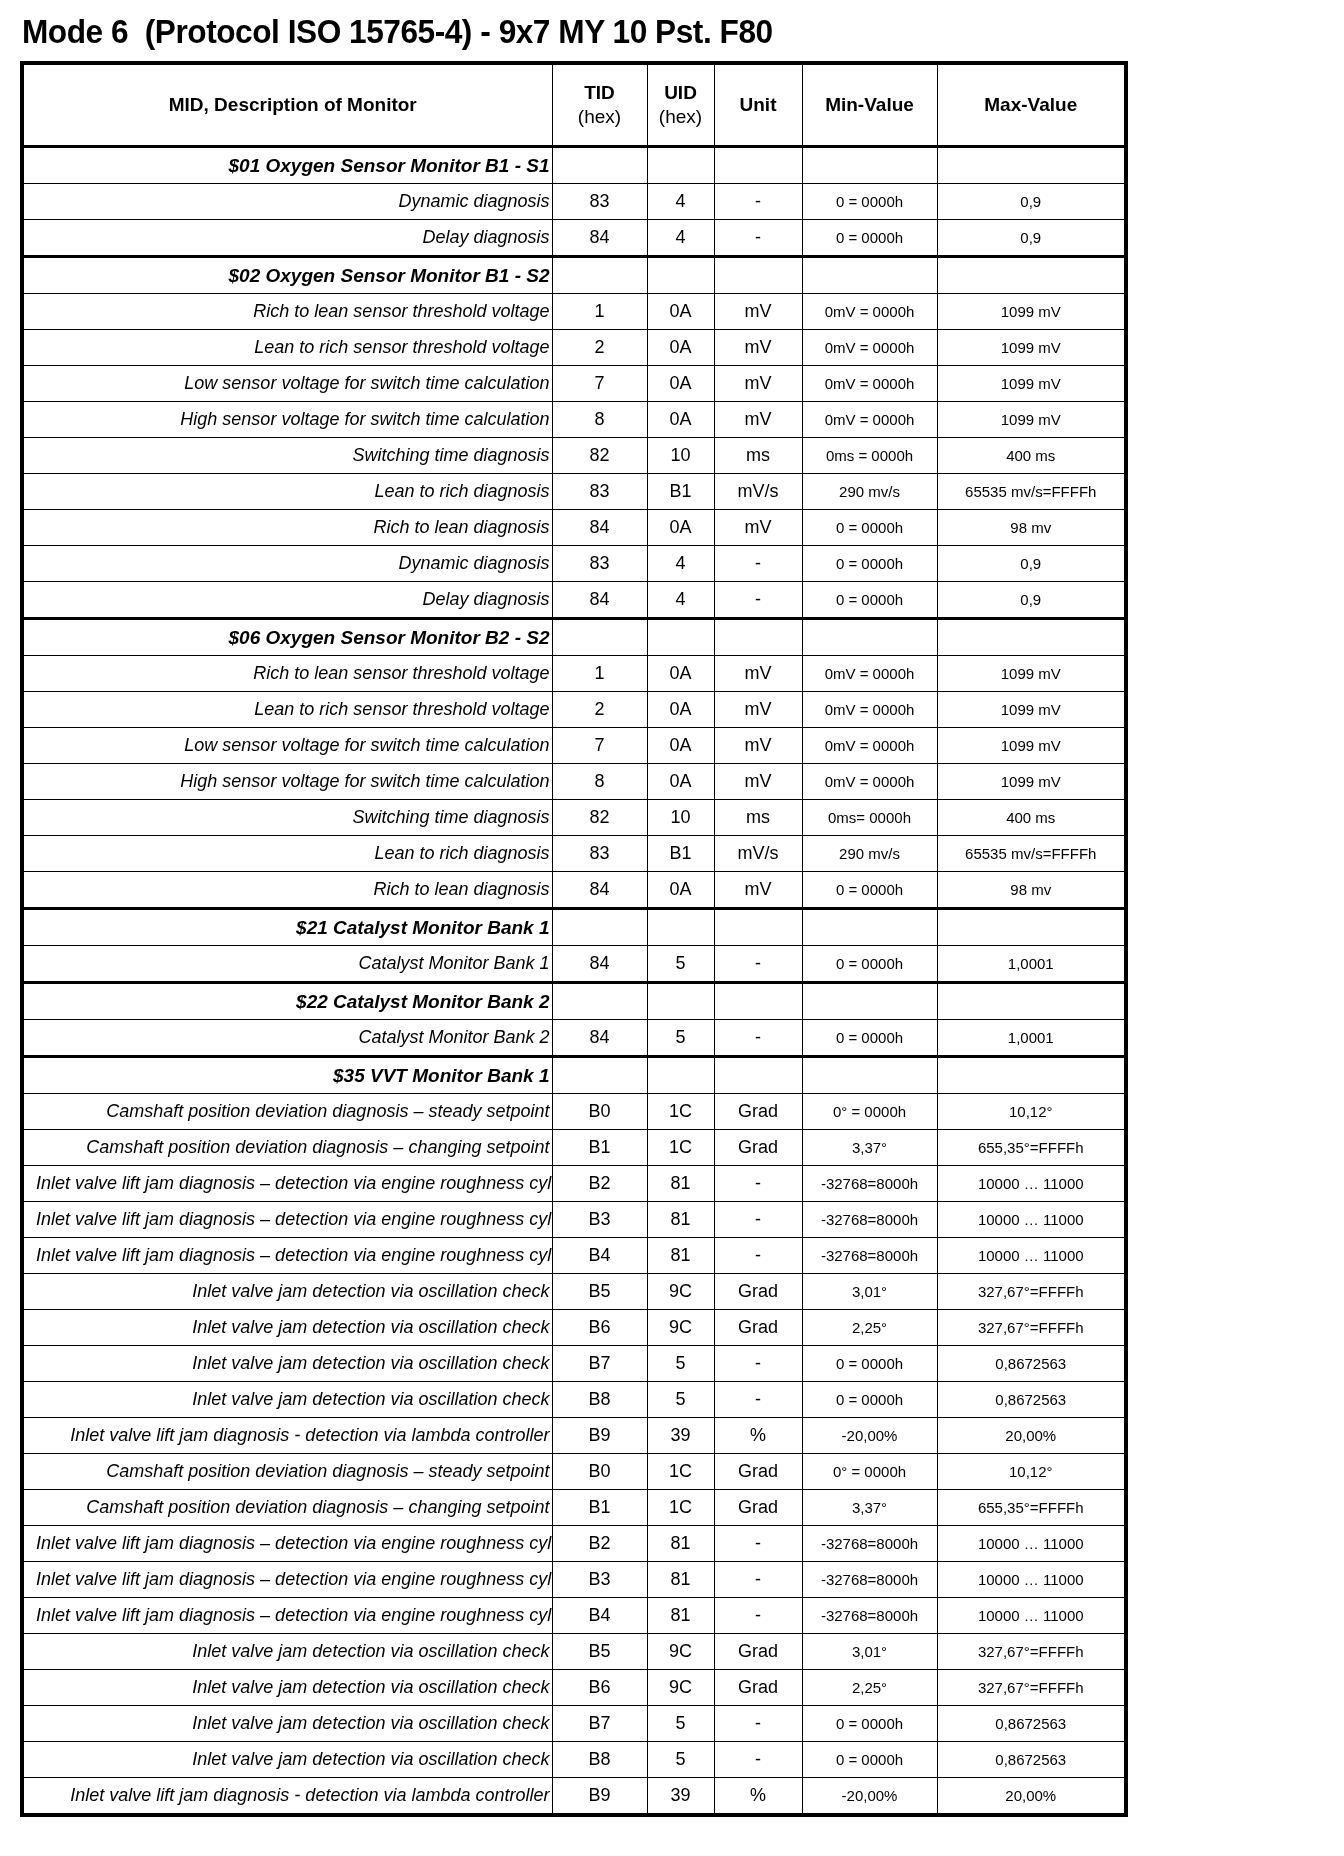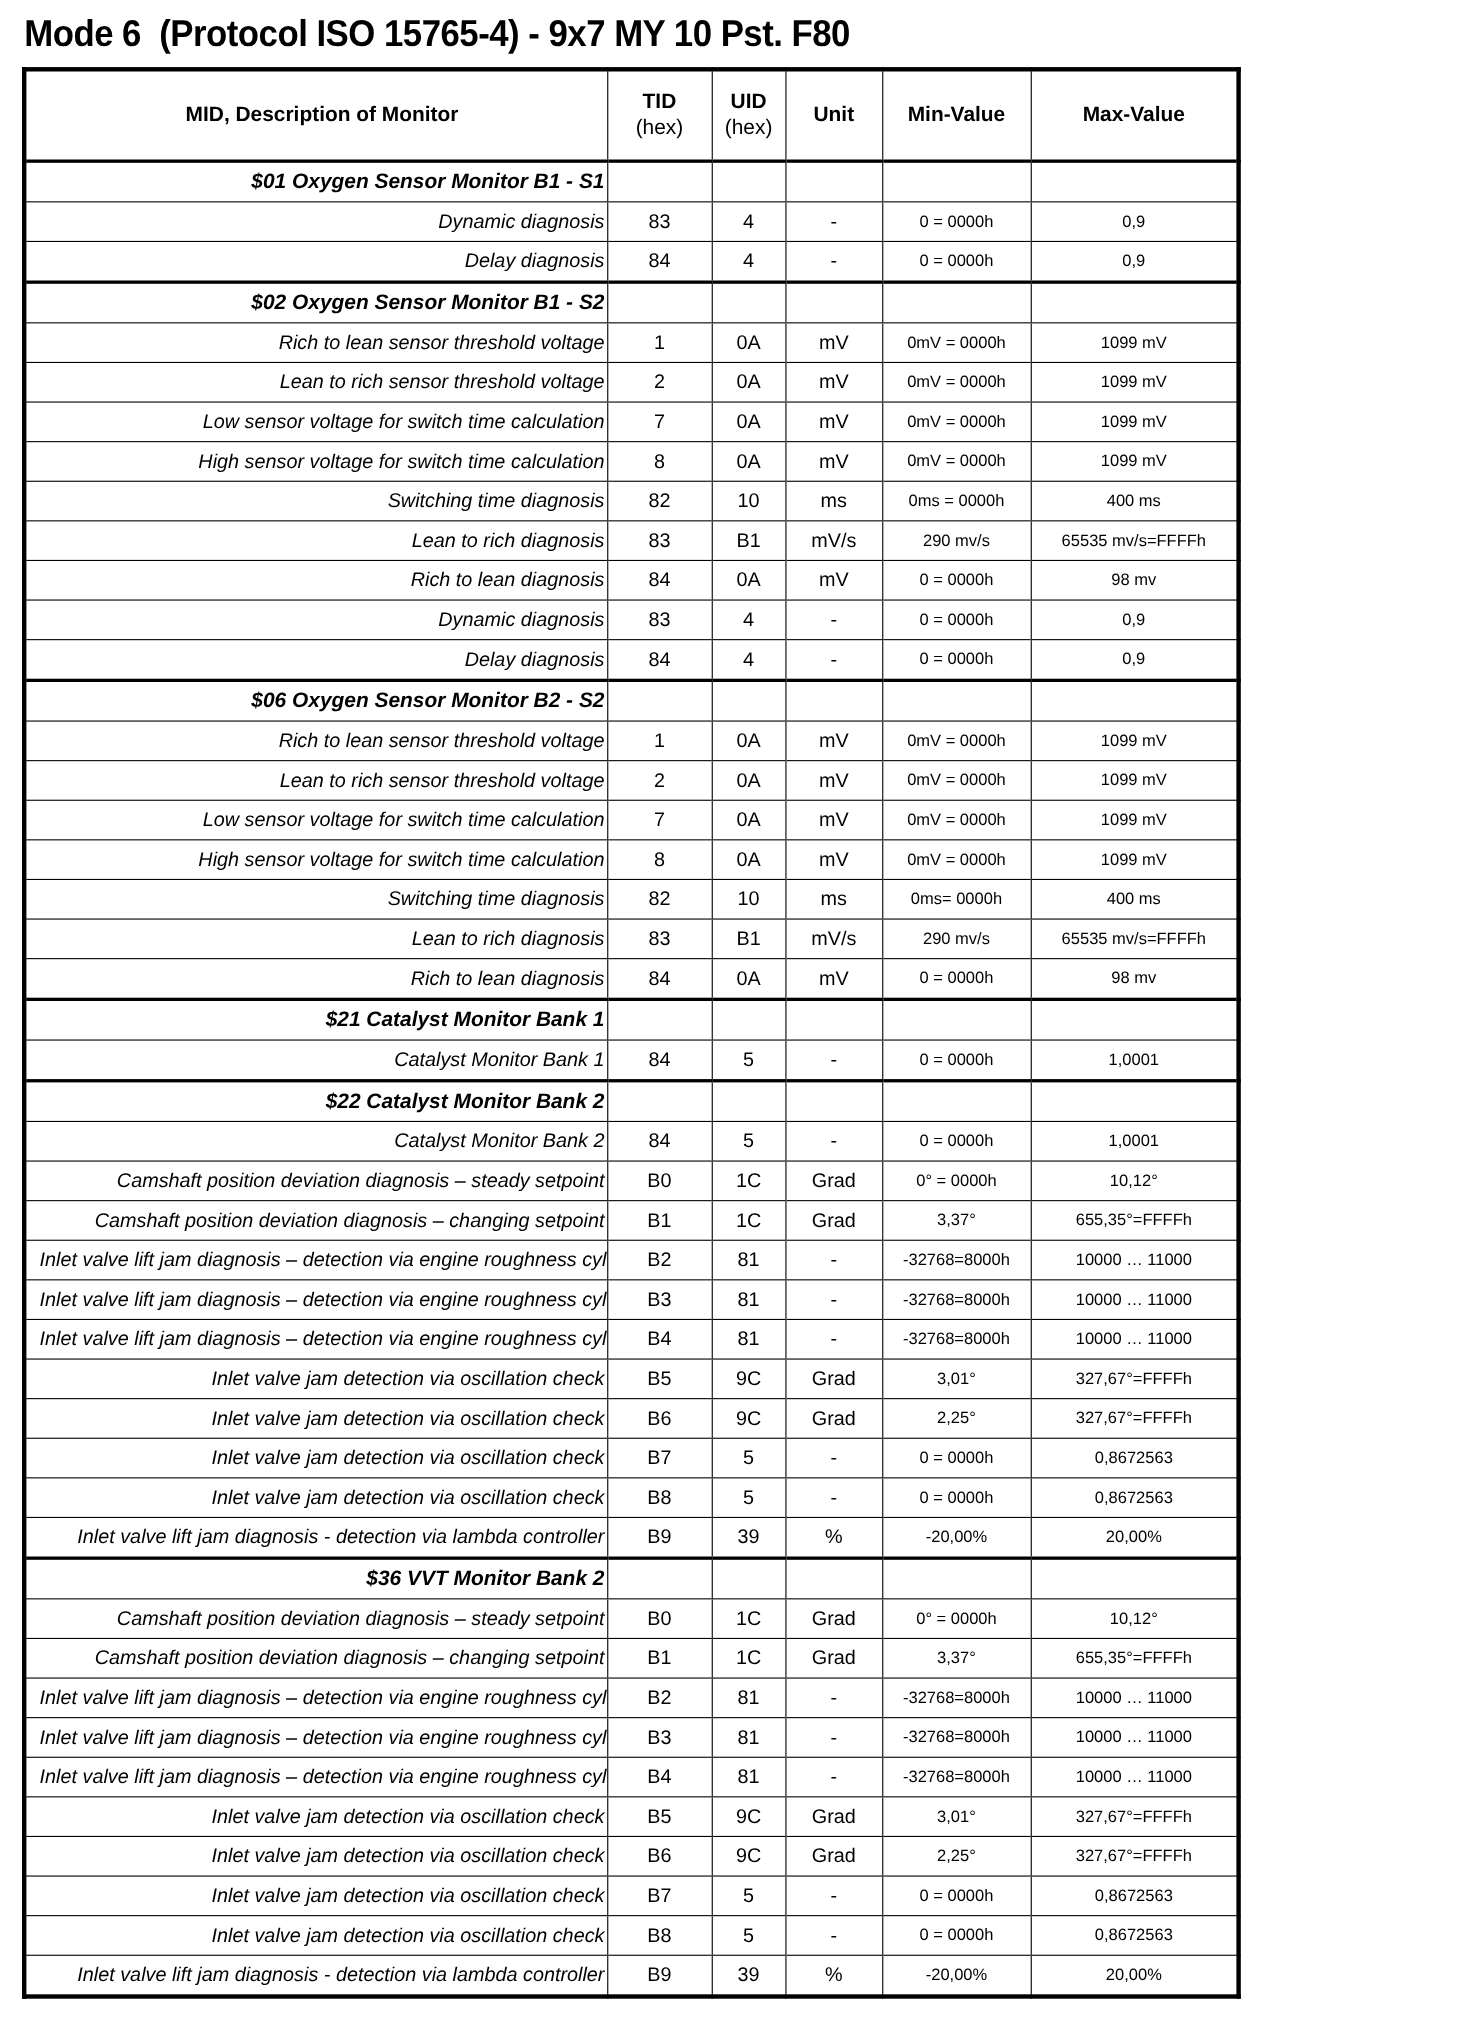--- a/index.html
+++ b/index.html
@@ -295,20 +295,28 @@
           <td class="col-max"></td>
         </tr>
         <tr class="data-row">
           <td class="col-desc">Catalyst Monitor Bank 2</td>
           <td class="col-tid">84</td>
           <td class="col-uid">5</td>
           <td class="col-unit">-</td>
           <td class="col-min">0 = 0000h</td>
           <td class="col-max">1,0001</td>
         </tr>
+        <tr class="section-row">
+          <td class="col-desc section-title">$35 VVT Monitor Bank 1</td>
+          <td class="col-tid"></td>
+          <td class="col-uid"></td>
+          <td class="col-unit"></td>
+          <td class="col-min"></td>
+          <td class="col-max"></td>
+        </tr>
         <tr class="data-row">
           <td class="col-desc">Camshaft position deviation diagnosis – steady setpoint</td>
           <td class="col-tid">B0</td>
           <td class="col-uid">1C</td>
           <td class="col-unit">Grad</td>
           <td class="col-min">0° = 0000h</td>
           <td class="col-max">10,12°</td>
         </tr>
         <tr class="data-row">
           <td class="col-desc">Camshaft position deviation diagnosis – changing setpoint</td>
@@ -375,28 +383,20 @@
           <td class="col-max">0,8672563</td>
         </tr>
         <tr class="data-row">
           <td class="col-desc">Inlet valve lift jam diagnosis - detection via lambda controller</td>
           <td class="col-tid">B9</td>
           <td class="col-uid">39</td>
           <td class="col-unit">%</td>
           <td class="col-min">-20,00%</td>
           <td class="col-max">20,00%</td>
         </tr>
-        <tr class="section-row">
-          <td class="col-desc section-title">$36 VVT Monitor Bank 2</td>
-          <td class="col-tid"></td>
-          <td class="col-uid"></td>
-          <td class="col-unit"></td>
-          <td class="col-min"></td>
-          <td class="col-max"></td>
-        </tr>
         <tr class="data-row">
           <td class="col-desc">Camshaft position deviation diagnosis – steady setpoint</td>
           <td class="col-tid">B0</td>
           <td class="col-uid">1C</td>
           <td class="col-unit">Grad</td>
           <td class="col-min">0° = 0000h</td>
           <td class="col-max">10,12°</td>
         </tr>
         <tr class="data-row">
           <td class="col-desc">Camshaft position deviation diagnosis – changing setpoint</td>

